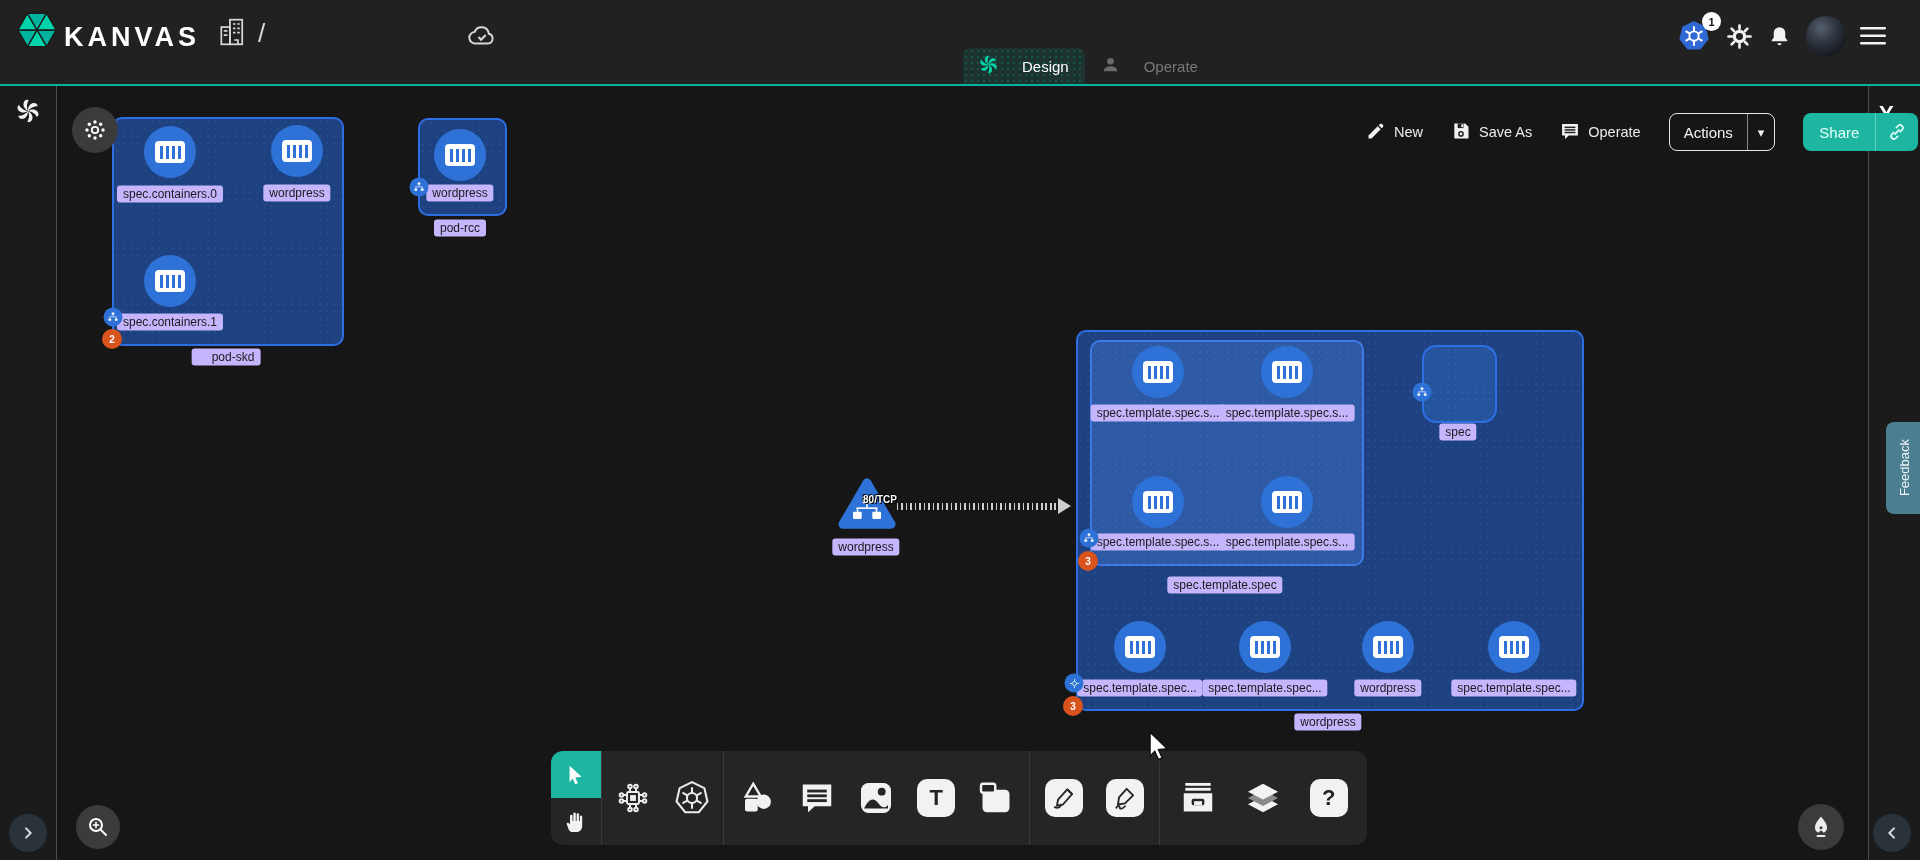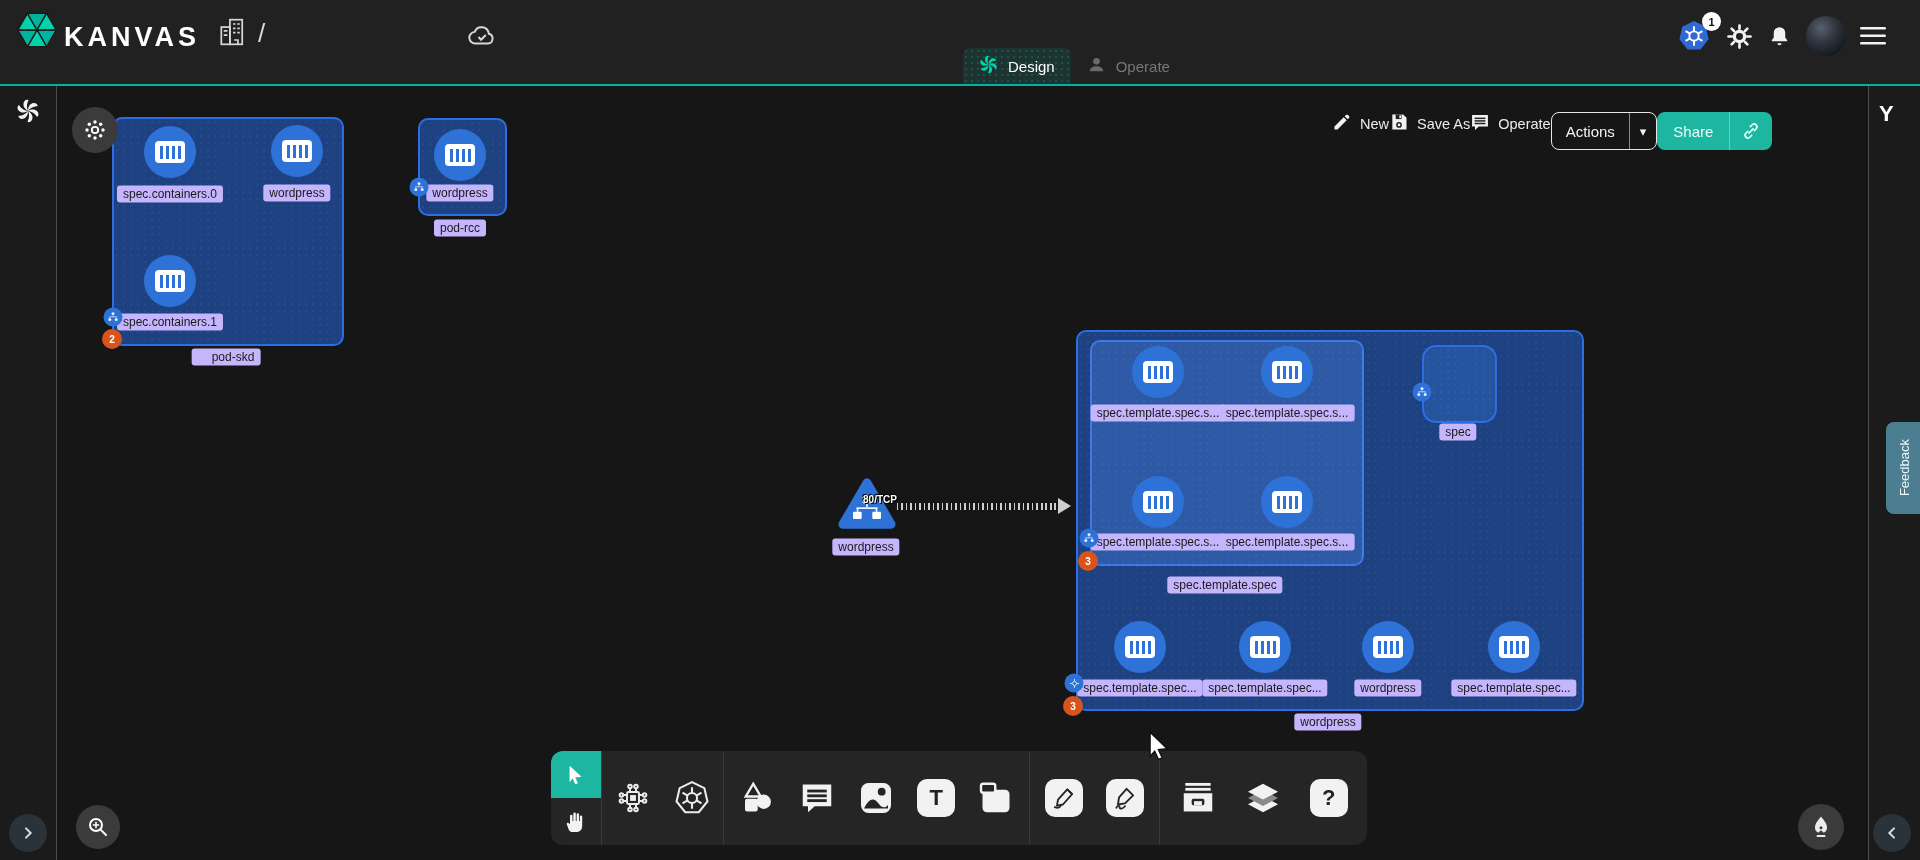--- a/index.html
+++ b/index.html
@@ -13,21 +13,21 @@
   .logo-hex{position:absolute;left:14px;top:7px;}
   .org-icon{position:absolute;left:218px;top:16px;}
   .crumb-sep{position:absolute;left:258px;top:18px;font-size:26px;color:#d8d8d8;font-weight:300;}
   .name-block{position:absolute;left:287px;top:12px;}
   .name-label{display:block;font-size:12px;color:#cfcfcf;margin-bottom:2px;}
   .name-input{width:162px;background:transparent;border:none;border-bottom:1px solid #b9b9b9;
               color:#f2f2f2;font-size:17px;font-family:"Liberation Sans",sans-serif;padding:1px 0 4px 0;outline:none;}
   .cloud-icon{position:absolute;left:466px;top:22px;}
 
   .tabs{position:absolute;left:963px;top:48px;height:36px;display:flex;}
-  .tab{display:flex;align-items:center;gap:10px;padding:0 16px;font-size:15px;cursor:pointer;}
+  .tab{display:flex;align-items:center;gap:24px;padding:0 16px;font-size:15px;cursor:pointer;}
   .tab.active{background:#1c332f;border-radius:8px 8px 0 0;color:#fff;
       background-image:radial-gradient(rgba(0,211,169,.22) 1px,transparent 1px);background-size:6px 6px;}
   .tab.inactive{color:#787878;}
 
   .hdr-icons{position:absolute;left:1676px;top:10px;height:52px;display:flex;align-items:center;gap:14px;}
   .hbtn{position:relative;display:flex;align-items:center;justify-content:center;cursor:pointer;}
   .k8s-badge{position:absolute;top:-6px;right:-9px;width:19px;height:19px;border-radius:50%;background:#fff;
              color:#111;font-size:11px;font-weight:bold;display:flex;align-items:center;justify-content:center;}
   .avatar{width:40px;height:40px;border-radius:50%;
           background:radial-gradient(circle at 38% 30%,#56606e 0%,#303741 38%,#14161c 80%);}
@@ -36,21 +36,21 @@
   .strip-left{position:absolute;left:0;top:86px;width:56px;height:774px;background:#1b1b1b;border-right:1px solid #4d4d4d;}
   .strip-right{position:absolute;left:1868px;top:86px;width:52px;height:774px;background:#1b1b1b;border-left:1px solid #4d4d4d;}
   .y-icon{position:absolute;left:1879px;top:101px;font-size:22px;font-weight:bold;color:#fff;}
   .pinwheel{position:absolute;left:16px;top:99px;}
 
   .feedback{position:absolute;left:1886px;top:422px;width:36px;height:92px;background:#4b7e91;
             border-radius:8px 0 0 8px;display:flex;align-items:center;justify-content:center;cursor:pointer;}
   .feedback span{writing-mode:vertical-rl;transform:rotate(180deg);color:#eef6f8;font-size:13px;}
 
   
-  .actionbar{position:absolute;left:1332px;top:112px;height:40px;display:flex;align-items:flex-start;gap:0;}
+  .actionbar{position:absolute;left:1366px;top:112px;height:40px;display:flex;align-items:center;gap:28px;}
   .abtn{display:flex;align-items:center;gap:8px;font-size:14.5px;color:#ececec;cursor:pointer;white-space:nowrap;}
   .actions-btn{display:flex;align-items:stretch;border:1px solid #e6e6e6;border-radius:8px;height:38px;
                box-sizing:border-box;cursor:pointer;}
   .actions-btn .lbl{display:flex;align-items:center;padding:0 14px;font-size:15px;color:#f2f2f2;}
   .actions-btn .caret{display:flex;align-items:center;padding:0 10px;border-left:1px solid #8b8b8b;color:#f2f2f2;font-size:13px;}
   .share-btn{display:flex;align-items:stretch;background:#1db6a1;border-radius:8px;height:38px;cursor:pointer;}
   .share-btn .lbl{display:flex;align-items:center;padding:6px 16px;color:#e9fffb;font-size:15px;}
   .share-btn .link{display:flex;align-items:center;padding:0 11px;border-left:1px solid #5ed0c0;}
 
   

